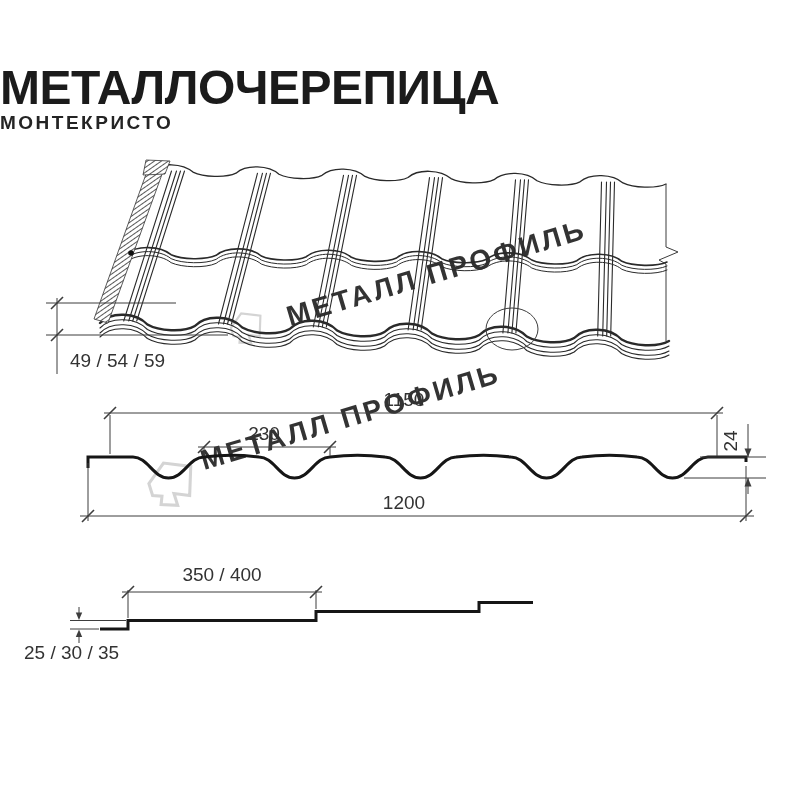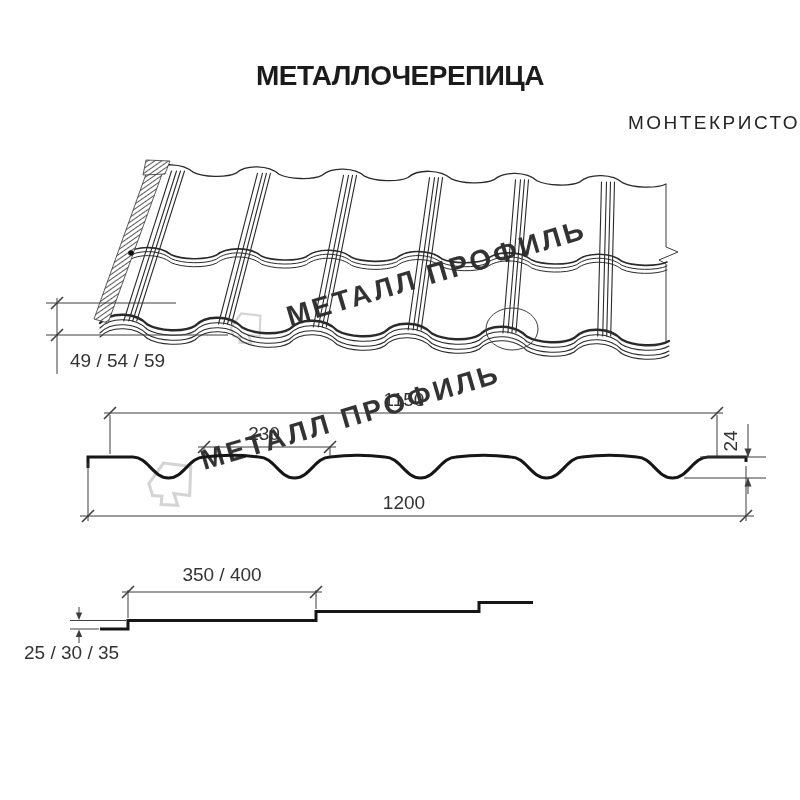--- a/index.html
+++ b/index.html
@@ -1,21 +1,21 @@
 <!DOCTYPE html>
 <html><head>
 <meta charset="utf-8">
 <style>
   html,body{margin:0;padding:0;}
   body{width:800px;height:800px;background:#ffffff;position:relative;overflow:hidden;
        font-family:"Liberation Sans", sans-serif;}
-  .page-title{position:absolute;left:0;right:0;top:60px;text-align:center;
-       font-size:28px;font-weight:bold;letter-spacing:-0.5px;color:#1b1b1b;}
-  .page-subtitle{position:absolute;left:0;right:0;top:112px;text-align:right;
-       font-size:19px;font-weight:normal;letter-spacing:2.5px;color:#242424;padding-left:24px;}
+  .page-title{position:absolute;left:0;right:0;top:60px;text-align:left;
+       font-size:48px;font-weight:bold;letter-spacing:-0.5px;color:#1b1b1b;}
+  .page-subtitle{position:absolute;left:0;right:0;top:112px;text-align:left;
+       font-size:19px;font-weight:bold;letter-spacing:2.5px;color:#242424;}
   svg{position:absolute;left:0;top:0;}
   svg text{font-family:"Liberation Sans", sans-serif;fill:#333333;}
   .dimtxt{font-size:19px;}
   .wmtxt{font-size:28px;font-weight:bold;letter-spacing:3px;}
   .thin{stroke:#3d3d3d;stroke-width:1;fill:none;}
   .thick{stroke:#161616;stroke-width:3;fill:none;}
   .tick{stroke:#3d3d3d;stroke-width:1.6;}
   .arrow{fill:#3d3d3d;stroke:none;}
   .wm{stroke:#d4d4d4;stroke-width:3;fill:none;}
 </style>

